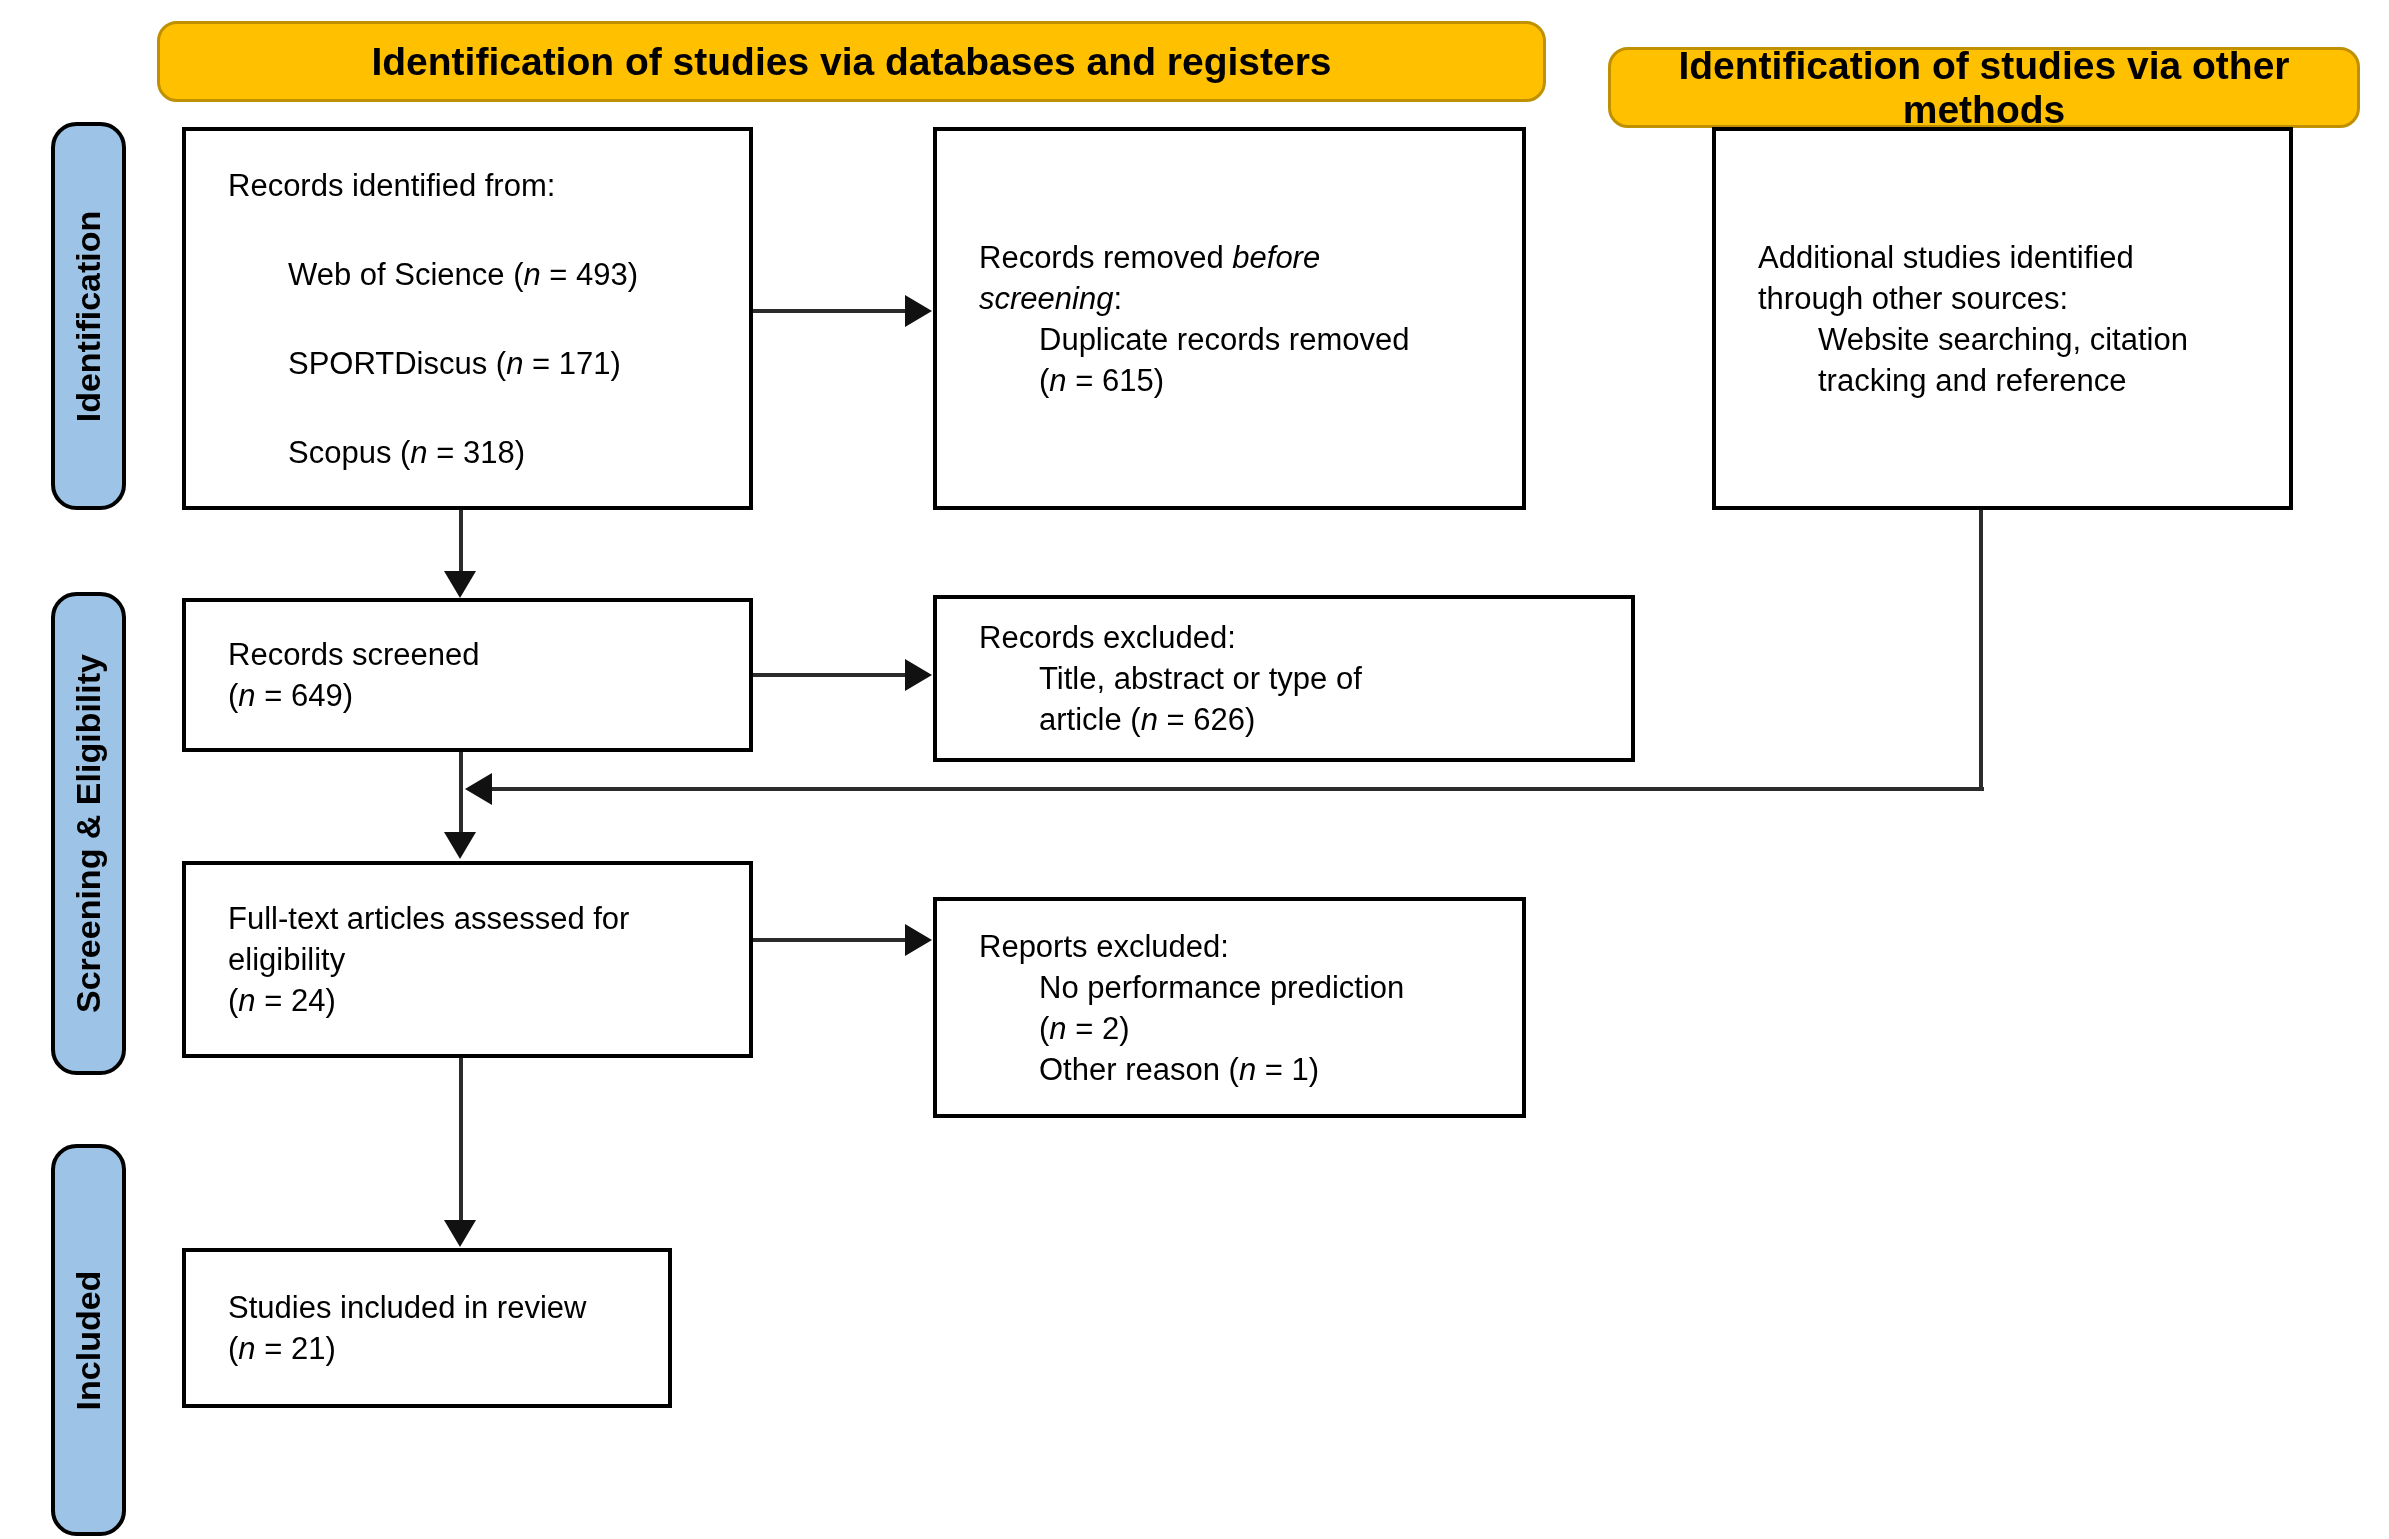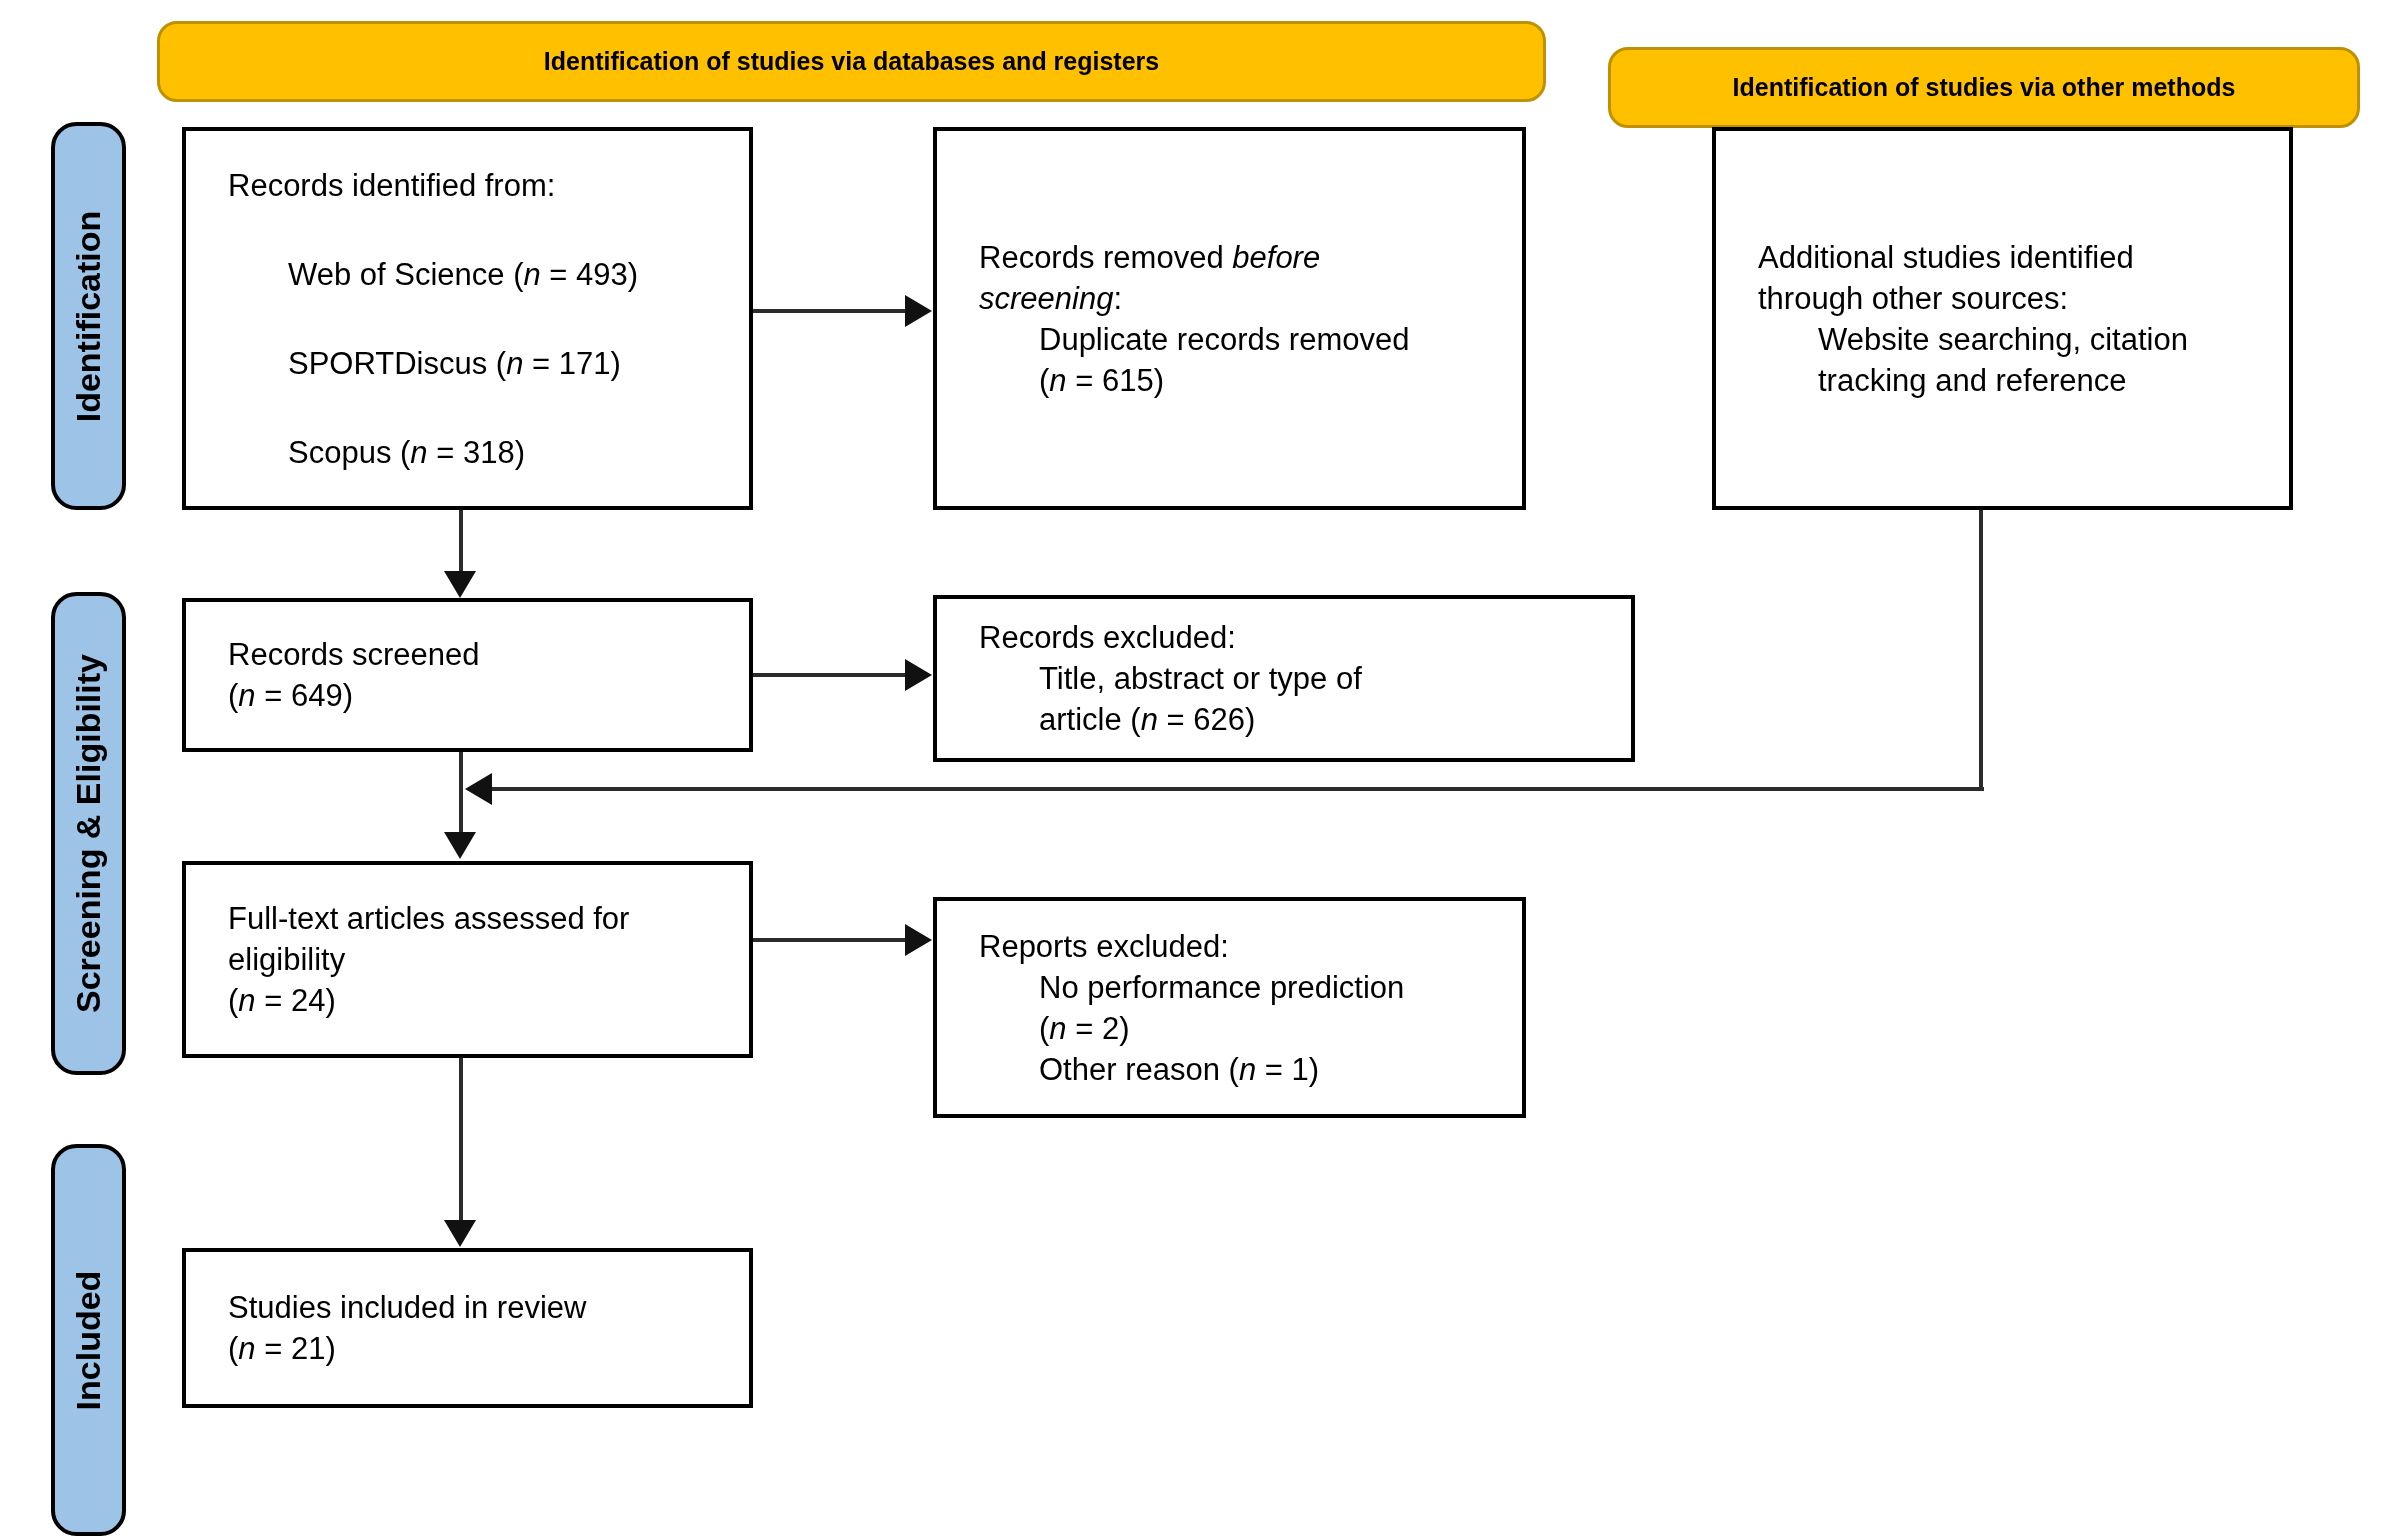--- a/index.html
+++ b/index.html
@@ -15,21 +15,21 @@
 
   
   .banner {
     position: absolute;
     background: #FFC000;
     border: 3.7px solid #BF9000;
     border-radius: 20px;
     display: flex;
     align-items: center;
     justify-content: center;
-    font-size: 25px;
+    font-size: 39px;
     font-weight: bold;
     text-align: center;
     box-sizing: border-box;
   }
 
   
   .stage {
     position: absolute;
     background: #9DC3E6;
     border: 4.8px solid #000000;
@@ -146,21 +146,21 @@
       <div class="line">(<i>n</i> = 24)</div>
     </div>
 
   <div class="box" style="left:933px; top:897px; width:593px; height:221px;">
       <div class="line">Reports excluded:</div>
       <div class="line indent">No performance prediction</div>
       <div class="line indent">(<i>n</i> = 2)</div>
       <div class="line indent">Other reason (<i>n</i> = 1)</div>
     </div>
 
-  <div class="box" style="left:182px; top:1248px; width:571px; height:160px;">
+  <div class="box" style="left:182px; top:1248px; width:490px; height:160px;">
       <div class="line">Studies included in review</div>
       <div class="line">(<i>n</i> = 21)</div>
     </div>
 
   <div class="cline" style="left:753px; top:309px; width:155px; height:3.7px;"></div>
   <div class="head-right" style="left:905px; top:295px;"></div>
 
   <div class="cline" style="left:459px; top:510px; width:3.7px; height:64px;"></div>
   <div class="head-down" style="left:444px; top:571px;"></div>
 

